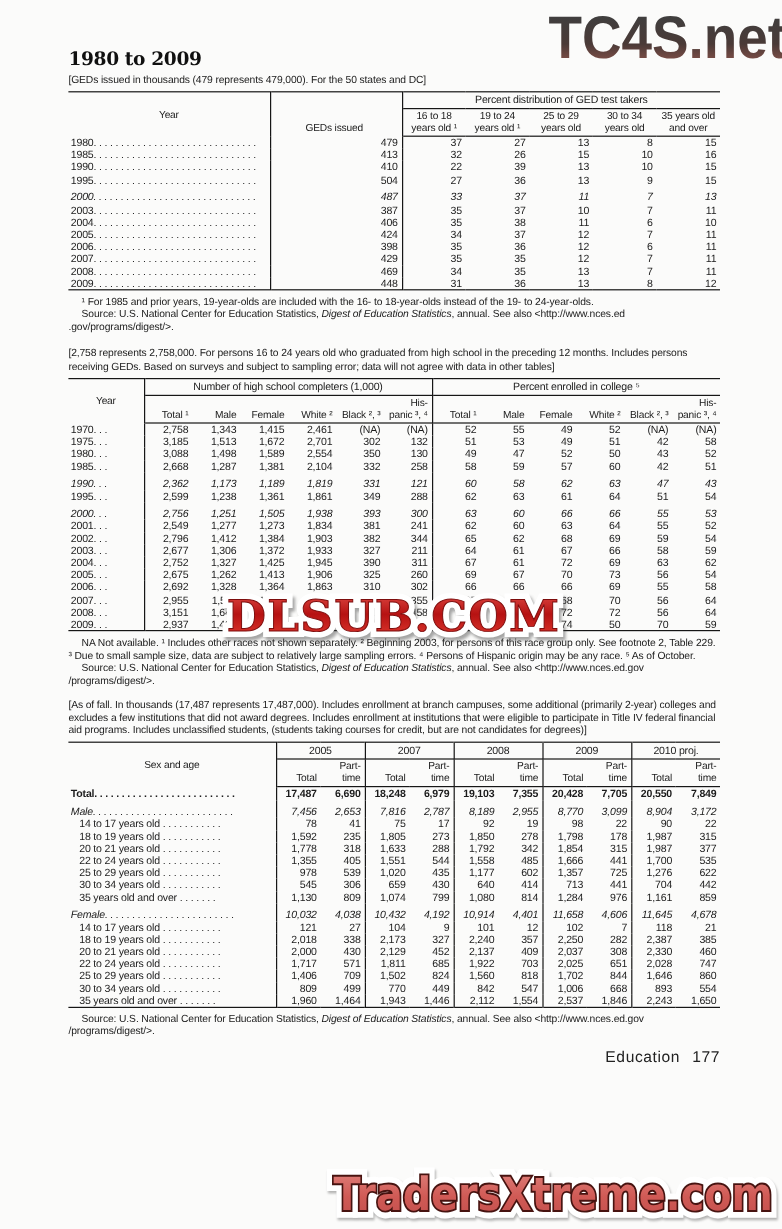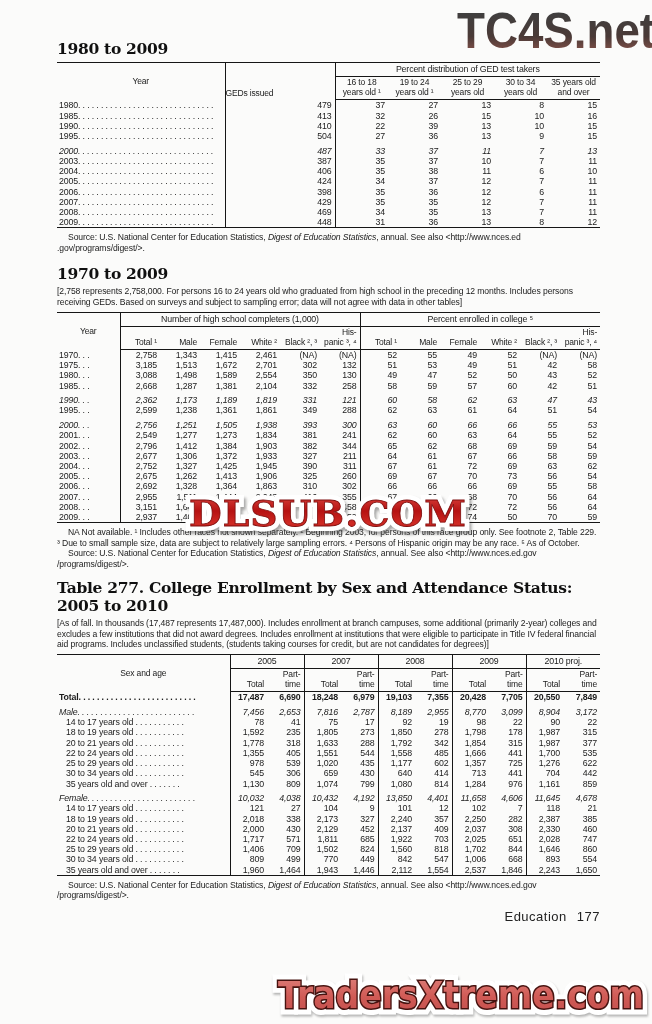--- a/index.html
+++ b/index.html
@@ -8,21 +8,21 @@
   .content { position:absolute; left:57px; top:40px; width:543px; z-index:1; }
   .ttl { font-family:"DejaVu Serif",serif; font-weight:bold; font-size:15.5px; line-height:18px; letter-spacing:-0.3px; color:#101010; }
   .note { font-size:8.6px; line-height:10.6px; margin-top:3px; letter-spacing:-0.1px; }
   .sect275 { margin-top:0; } .sect276 { margin-top:12px; } .sect277 { margin-top:10px; }
   table { border-collapse:collapse; table-layout:fixed; width:543px; margin-top:4px;
           border-top:1.5px solid #161616; border-bottom:1.5px solid #161616; }
   th,td { font-size:8.8px; line-height:10.2px; font-weight:normal; padding:0; letter-spacing:-0.15px; color:#1b1b1b; }
   thead th { font-size:8.5px; }
   th.grp { border-bottom:1px solid #161616; text-align:center; height:14px; vertical-align:middle; font-size:8.8px; }
   th.yearh { text-align:center; vertical-align:middle; }
-  th.gedsh { text-align:left; vertical-align:bottom; padding:0 3px 2px 0; }
+  th.gedsh { text-align:center; vertical-align:bottom; padding:0 3px 2px 0; }
   th.sub { vertical-align:bottom; padding-bottom:2px; height:23px; }
   th.sub span { display:block; }
   .t275 th.sub { text-align:center;margin-top:32px; }
   .t276 th.sub, .t277 th.sub { text-align:right; padding-right:3px; }
   thead tr:last-child th { border-bottom:1px solid #161616; }
   .vr { border-right:1px solid #161616; }
   .t275 tbody td:nth-child(1), .t275 tbody td:nth-child(2) { border-right:1px solid #161616; }
   .t276 tbody td:nth-child(1), .t276 tbody td:nth-child(7) { border-right:1px solid #161616; }
   .t277 tbody td:nth-child(1), .t277 tbody td:nth-child(3), .t277 tbody td:nth-child(5),
   .t277 tbody td:nth-child(7), .t277 tbody td:nth-child(9) { border-right:1px solid #161616; }
@@ -61,20 +61,21 @@
   </defs>
   <text class="tc4s-text" x="100" y="46" text-anchor="middle" textLength="198" lengthAdjust="spacingAndGlyphs" fill="url(#tcg)">TC4S.net</text>
 </svg>
 
 <div class="content">
 
   <div class="sect275">
     <div class="ttl">
       <div>1980 to 2009</div>
     </div>
+    <div class="note">[GEDs issued in thousands (479 represents 479,000). For the 50 states and DC]</div>
     <table class="t275">
       <colgroup>
         <col style="width:168px">
           <col style="width:110px">
         <col style="width:53px">
           <col style="width:53px">
           <col style="width:53px">
           <col style="width:53px">
           <col style="width:53px">
       </colgroup>
@@ -212,27 +213,27 @@
             <td class="num">448</td>
             <td class="num">31</td>
             <td class="num">36</td>
             <td class="num">13</td>
             <td class="num">8</td>
             <td class="num">12</td>
           </tr>
         </tbody>
     </table>
     <div class="fn">
+      <p>¹ For 1985 and prior years, 19-year-olds are included with the 16- to 18-year-olds instead of the 19- to 24-year-olds.</p>
       <p><span>Source: U.S. National Center for Education Statistics, </span><em>Digest of Education Statistics</em><span>, annual. See also &lt;http://www.nces.ed .gov/programs/digest/&gt;.</span></p>
     </div>
   </div>
 
   <div class="sect276">
     <div class="ttl">
-      <div>1970 to 2009</div>
     </div>
     <div class="note">[2,758 represents 2,758,000. For persons 16 to 24 years old who graduated from high school in the preceding 12 months. Includes persons receiving GEDs. Based on surveys and subject to sampling error; data will not agree with data in other tables]</div>
     <table class="t276">
       <colgroup>
         <col style="width:63px">
         <col style="width:40px">
           <col style="width:40px">
           <col style="width:40px">
           <col style="width:40px">
           <col style="width:40px">
@@ -544,21 +545,20 @@
           </tr>
         </tbody>
     </table>
     <div class="fn">
       <p>NA Not available. ¹ Includes other races not shown separately. ² Beginning 2003, for persons of this race group only. See footnote 2, Table 229. ³ Due to small sample size, data are subject to relatively large sampling errors. ⁴ Persons of Hispanic origin may be any race. ⁵ As of October.</p>
       <p><span>Source: U.S. National Center for Education Statistics, </span><em>Digest of Education Statistics</em><span>, annual. See also &lt;http://www.nces.ed.gov /programs/digest/&gt;.</span></p>
     </div>
   </div>
 
   <div class="sect277">
-    <div class="ttl">Table 277. College Enrollment by Sex and Attendance Status: 2005 to 2010</div>
     <div class="note">[As of fall. In thousands (17,487 represents 17,487,000). Includes enrollment at branch campuses, some additional (primarily 2-year) colleges and excludes a few institutions that did not award degrees. Includes enrollment at institutions that were eligible to participate in Title IV federal financial aid programs. Includes unclassified students, (students taking courses for credit, but are not candidates for degrees)]</div>
     <table class="t277">
       <colgroup>
         <col style="width:173px">
         <col style="width:37px">
           <col style="width:37px">
           <col style="width:37px">
           <col style="width:37px">
           <col style="width:37px">
         <col style="width:37px">
@@ -731,21 +731,21 @@
             <td class="num">976</td>
             <td class="num">1,161</td>
             <td class="num">859</td>
           </tr>
           <tr class="g">
             <td class="lbl">Female. . . . . . . . . . . . . . . . . . . . . . . .</td>
             <td class="num">10,032</td>
             <td class="num">4,038</td>
             <td class="num">10,432</td>
             <td class="num">4,192</td>
-            <td class="num">13,850</td>
+            <td class="num">10,914</td>
             <td class="num">4,401</td>
             <td class="num">11,658</td>
             <td class="num">4,606</td>
             <td class="num">11,645</td>
             <td class="num">4,678</td>
           </tr>
           <tr>
             <td class="lbl ind">14 to 17 years old . . . . . . . . . . .</td>
             <td class="num">121</td>
             <td class="num">27</td>

